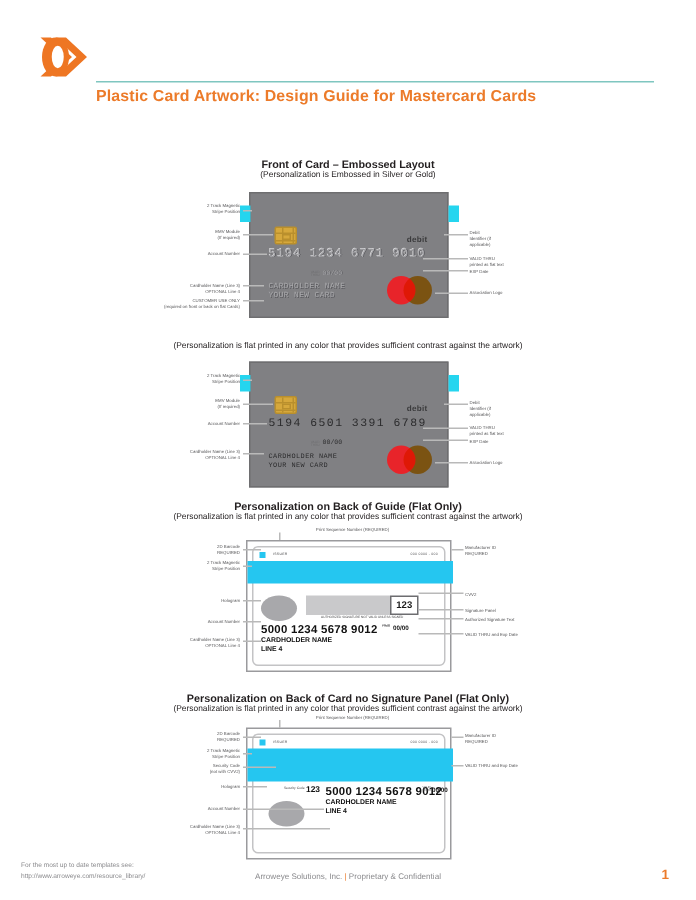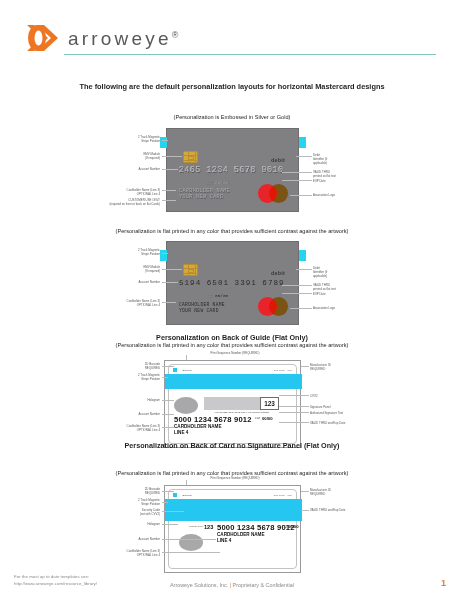--- a/index.html
+++ b/index.html
@@ -167,37 +167,37 @@
 
 <div class="page">
 
   <div class="logo-row">
     <svg class="logo-mark" viewBox="0 0 34 32">
       <path d="M1 3 L15 16 L1 29 L8 29 L22 16 L8 3 Z" fill="#ee7623"></path>
       <path d="M11 3 L25 16 L11 29 L18 29 L32 16 L18 3 Z" fill="#ee7623"></path>
       <ellipse cx="11" cy="16" rx="9" ry="13" fill="#ee7623"></ellipse>
       <ellipse cx="12.5" cy="16" rx="4" ry="7.5" fill="#ffffff"></ellipse>
     </svg>
-    <div class="logo-word"><span>arroweye</span><sup>®</sup></div>
   </div>
   <div class="rule"></div>
-  <div class="doc-subtitle">The following are the default personalization layouts for horizontal Mastercard designs</div>
-
+  <div class="doc-title">Plastic Card Artwork: Design Guide for Mastercard Cards</div>
+
+  <div class="sec-title" style="top:105px">Front of Card – Embossed Layout</div>
   <div class="sec-sub" style="top:114px">(Personalization is Embossed in Silver or Gold)</div>
 
   <div class="card-front" style="left:166px; top:128px">
     <div class="chip" style="left:16px; top:22px">
       <i class="h1"></i>
         <i class="h2"></i>
         <i class="v1"></i>
         <i class="v2"></i>
         <i class="box"></i>
     </div>
     <div class="debit-word" style="right:13px; top:28px">debit</div>
-    <div class="pan-emb" style="left:12px; top:36px">2465 1234 5678 9010</div>
+    <div class="pan-emb" style="left:12px; top:36px">5194 1234 6771 9010</div>
     <div class="thru" style="left:36px; top:51.5px; width:10px">VALID
 THRU</div>
     <div class="exp-emb" style="left:48px; top:51px">00/00</div>
     <div class="name-emb" style="left:12px; top:59px">CARDHOLDER NAME</div>
     <div class="name-emb" style="left:12px; top:65px">YOUR NEW CARD</div>
     <div class="mc-logo" style="right:10px; top:55px">
       <div class="c red"></div>
         <div class="c yel"></div>
     </div>
   </div>
@@ -322,21 +322,21 @@
   <div class="lead" style="left:301px; top:366px; width:8px"></div>
   <div class="cal l" style="left:310px; top:394px; width:60px">CVV2</div>
   <div class="lead" style="left:279px; top:395px; width:30px"></div>
   <div class="cal l" style="left:310px; top:405px; width:60px">Signature Panel</div>
   <div class="lead" style="left:279px; top:406px; width:30px"></div>
   <div class="cal l" style="left:310px; top:411px; width:60px">Authorized Signature Text</div>
   <div class="lead" style="left:279px; top:412px; width:30px"></div>
   <div class="cal l" style="left:310px; top:421px; width:60px">VALID THRU and Exp Date</div>
   <div class="lead" style="left:279px; top:422px; width:30px"></div>
 
-  <div class="sec-title" style="top:441px">Personalization on Back of Card no Signature Panel (Flat Only)</div>
+  <div class="sec-title" style="top:461px">Personalization on Back of Card no Signature Panel (Flat Only)</div>
   <div class="sec-sub" style="top:470px">(Personalization is flat printed in any color that provides sufficient contrast against the artwork)</div>
   <div class="cal c" style="left:160px; top:476px; width:150px">Print Sequence Number (REQUIRED)</div>
   <div class="lead v" style="left:186px; top:480px; height:9px; width:.5px; background:#b9b9b9"></div>
 
   <div class="card-back" style="left:164px; top:485px">
     <div class="inner"></div>
     <div class="barcode2d" style="left:8px; top:7px"></div>
     <div class="topstrip-txt" style="left:17px; top:8px">ISSUER</div>
     <div class="topstrip-txt" style="right:8px; top:8px">000 0000 - 000</div>
     <div class="mag-stripe" style="top:13px; height:22px"></div>

